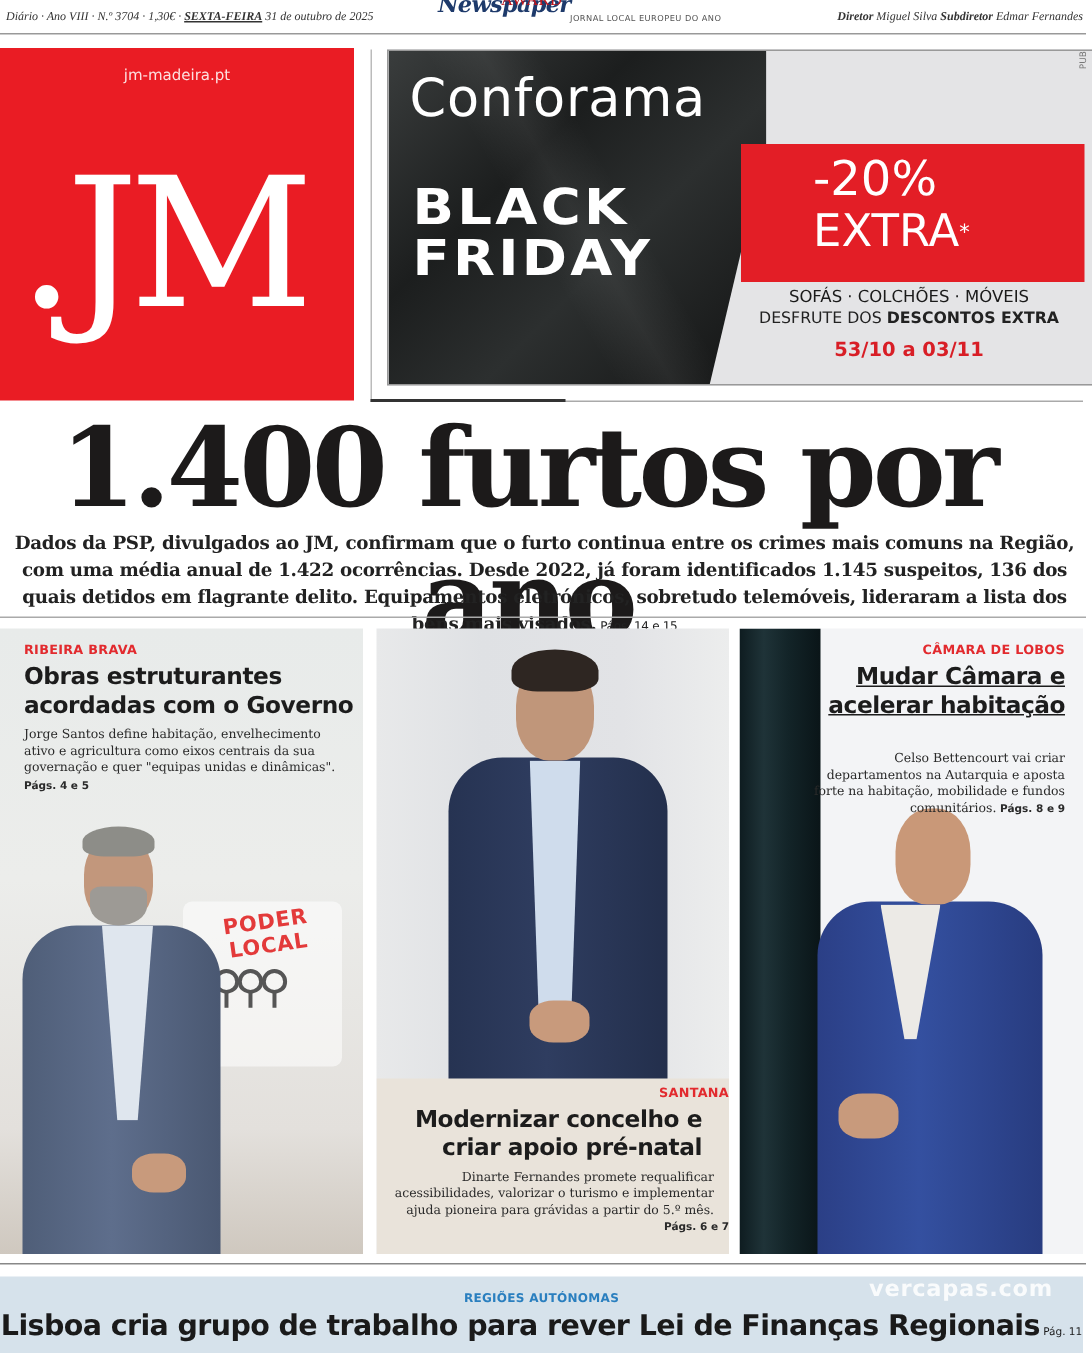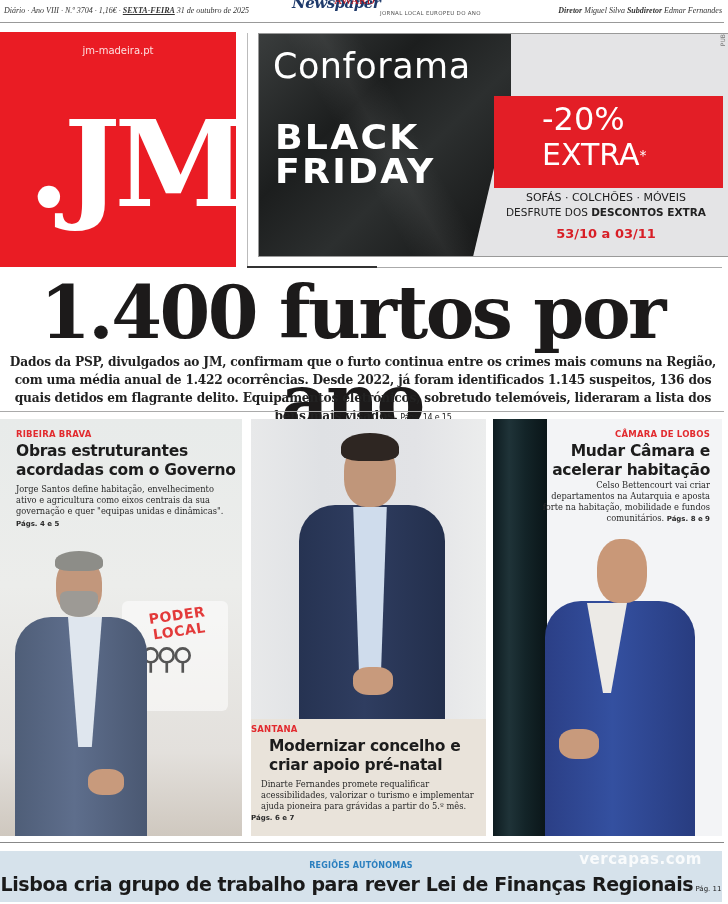--- a/index.html
+++ b/index.html
@@ -14,21 +14,21 @@
   .topbar .award .np { position: absolute; left: 0; top: 0; font-family: "DejaVu Serif", serif; font-weight: bold; font-size: 15px; color: #1e3a6b; letter-spacing: -0.5px; font-style: italic; }
   .topbar .award .aw { position: absolute; left: 42px; top: 0; font-family: "Liberation Serif", serif; font-size: 11px; color: #c0151c; letter-spacing: 0.3px; }
   .topbar .award .sub { position: absolute; left: 88px; top: 16px; font-family: "DejaVu Sans", sans-serif; font-size: 5.5px; color: #555; letter-spacing: 0.3px; }
   .topbar .staff { position: absolute; right: 6px; top: 6px; font-size: 8px; font-style: italic; color: #333; font-family: "Liberation Serif", serif; white-space: nowrap; }
   .topbar .staff b { font-weight: bold; }
   .rule-top { position: absolute; left: 0; top: 22px; width: 724px; height: 1px; background: #999; }
 
   
   .logo { position: absolute; left: 0; top: 32px; width: 236px; height: 235px; background: #ea1c24; }
   .logo .url { position: absolute; top: 13px; left: 0; width: 100%; text-align: center; font-family: "DejaVu Sans", sans-serif; color: #fde0e0; font-size: 10px; }
-  .logo .mark { position: absolute; left: 28px; top: 72px; font-family: "DejaVu Serif", serif; font-weight: bold; color: #fff; font-size: 120px; line-height: 1; letter-spacing: -6px; }
+  .logo .mark { position: absolute; left: 12px; top: 72px; font-family: "DejaVu Serif", serif; font-weight: normal; color: #fff; font-size: 120px; line-height: 1; letter-spacing: -6px; }
 
   
   .ad { position: absolute; left: 258px; top: 33px; width: 536px; height: 224px; border: 1px solid #999; background: #e4e4e6; overflow: hidden; }
   .ad .dark { position: absolute; left: 0; top: 0; width: 252px; height: 100%; background: linear-gradient(135deg, #3a3d3d 0%, #1c1e1e 35%, #2c2f2f 60%, #121313 100%); clip-path: polygon(0 0, 100% 0, 100% 28%, 85% 100%, 0 100%); }
   .ad .dark::after { content: ""; position: absolute; inset: 0; background: linear-gradient(60deg, transparent 40%, rgba(255,255,255,0.06) 50%, transparent 60%); }
   .ad .brand { position: absolute; left: 14px; top: 12px; font-family: "DejaVu Sans", sans-serif; font-size: 35px; color: #fff; letter-spacing: 0.5px; }
   .ad .bf { position: absolute; left: 16px; top: 87px; font-family: "DejaVu Sans", sans-serif; font-weight: bold; font-size: 33px; line-height: 34px; color: #fff; letter-spacing: 2px; transform: scaleX(1.1); transform-origin: left; }
   .ad .redband { position: absolute; left: 235px; top: 62px; width: 229px; height: 92px; background: #e31e26; }
   .ad .pct { position: absolute; left: 283px; top: 67px; font-family: "DejaVu Sans", sans-serif; font-size: 32px; color: #fff; line-height: 36px; }
   .ad .extra { position: absolute; left: 283px; top: 103px; font-family: "DejaVu Sans", sans-serif; font-size: 30px; color: #fff; line-height: 36px; }
@@ -59,23 +59,23 @@
   .stitle { font-family: "DejaVu Sans", sans-serif; font-weight: bold; font-size: 15.5px; line-height: 19px; color: #1c1c1c; letter-spacing: -0.3px; }
   .sbody { font-family: "DejaVu Serif", serif; font-size: 8.3px; line-height: 11px; color: #2a2a2a; }
   .sbody .pg { font-family: "DejaVu Sans", sans-serif; font-weight: bold; font-size: 7px; }
 
   .p-left .text { position: absolute; left: 16px; top: 10px; width: 220px; }
   .p-left .kicker { margin-bottom: 3px; }
   .p-left .stitle { margin-bottom: 4px; }
 
   .p-right .text { position: absolute; right: 12px; top: 10px; width: 170px; text-align: right; }
   .p-right .kicker { margin-bottom: 3px; }
-  .p-right .stitle { margin-bottom: 0; }
+  .p-right .stitle { margin-bottom: 20px; text-decoration: underline; }
 
-  .p-mid .caption { position: absolute; left: 0; bottom: 0; width: 100%; height: 117px; background: #e9e3da; text-align: left; padding-top: 5px; }
+  .p-mid .caption { position: absolute; left: 0; bottom: 0; width: 100%; height: 117px; background: #e9e3da; text-align: right; padding-top: 5px; }
   .p-mid .caption .kicker { margin-bottom: 3px; }
   .p-mid .caption .stitle { margin-bottom: 4px; }
 
   
   .fig { position: absolute; }
   .head { position: absolute; border-radius: 45% 45% 42% 42%; }
   .hair { position: absolute; border-radius: 50% 50% 30% 30%; }
   .torso { position: absolute; border-radius: 36px 36px 4px 4px; }
   .shirt { position: absolute; }
   .hands { position: absolute; border-radius: 40%; background: #c89a7c; }
@@ -91,21 +91,21 @@
   .rule-bottom { position: absolute; left: 0; top: 842px; width: 724px; height: 1px; background: #888; }
   .banner { position: absolute; left: 0; top: 851px; width: 722px; height: 51px; background: #d6e2eb; text-align: center; }
   .banner .kicker2 { position: absolute; top: 10px; left: 0; width: 100%; font-family: "DejaVu Sans", sans-serif; font-weight: bold; font-size: 8px; color: #2a7fbf; letter-spacing: 0.2px; }
   .banner .btitle { position: absolute; top: 22px; left: 0; width: 100%; font-family: "DejaVu Sans", sans-serif; font-weight: bold; font-size: 19px; color: #1a1a1a; letter-spacing: -0.4px; }
   .banner .btitle .pg { font-size: 7px; font-weight: normal; letter-spacing: 0; }
 </style>
 </head>
 <body>
 
 <div class="topbar">
-  <div class="issue"><span>Diário · Ano VIII · N.º 3704 · 1,16€ · </span><b>SEXTA-FEIRA</b><span> 31 de outubro de 2025</span></div>
+  <div class="issue"><span>Diário · Ano VIII · N.º 3704 · 1,30€ · </span><b>SEXTA-FEIRA</b><span> 31 de outubro de 2025</span></div>
   <div class="award">
     <span class="np">Newspaper</span>
     <span class="aw">AWARD</span>
     <span class="sub">JORNAL LOCAL EUROPEU DO ANO</span>
   </div>
   <div class="staff"><b>Diretor</b><span> Miguel Silva </span><b> Subdiretor</b><span> Edmar Fernandes</span></div>
 </div>
 <div class="rule-top"></div>
 
 <div class="logo">

